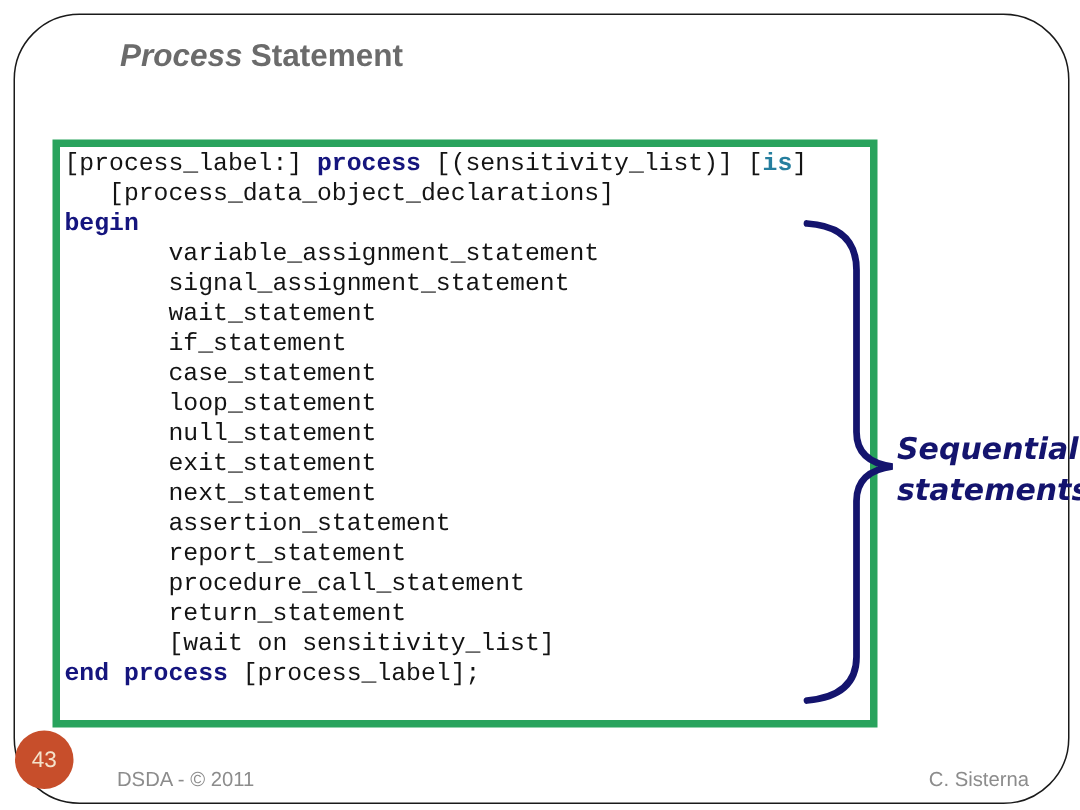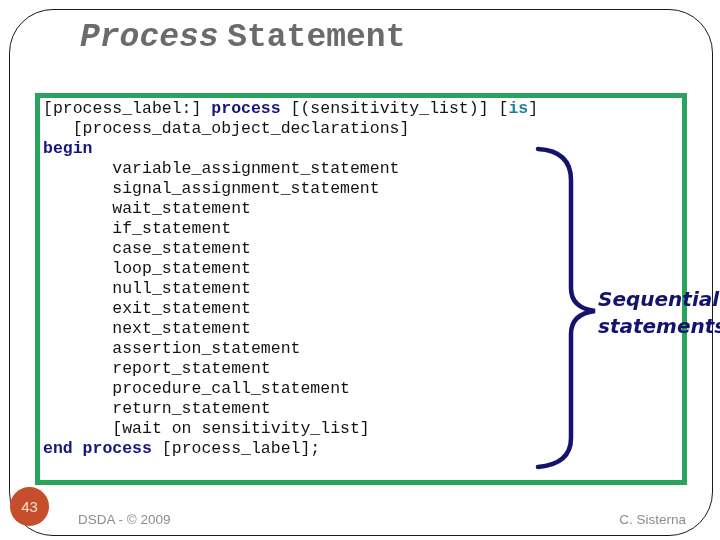--- a/index.html
+++ b/index.html
@@ -15,32 +15,31 @@
     left:9px;top:9px;
     width:704px;height:527px;
     border:1.5px solid #1a1a1a;
     border-radius:44px;
     box-sizing:border-box;
     background:#ffffff;
   }
   .title{
     position:absolute;
     left:80px;top:21px;
-    font-size:33px;
+    font-size:21px;
     line-height:34px;
     font-weight:bold;
     color:var(--title-gray);
     white-space:nowrap;
-    font-family:Liberation Mono, monospace;
   }
   .title .word-italic{font-style:italic;margin-right:0.26em;}
   .code-box{
     position:absolute;
     left:35px;top:93px;
-    width:652px;height:392px;
+    width:550px;height:392px;
     box-sizing:border-box;
     border:5px solid var(--box-green);
     background:#ffffff;
   }
   .code-block{
     position:absolute;
     left:3px;top:1px;
     font-family:"Liberation Mono","DejaVu Sans Mono",monospace;
     font-size:16.5px;
     line-height:20px;
@@ -106,14 +105,14 @@
 <svg class="brace" viewBox="0 0 80 336" xmlns="http://www.w3.org/2000/svg">
   <path d="M 10 8 Q 43 10 43 39 L 43 147 Q 43 167 67 170 Q 43 173 43 193 L 43 297 Q 43 323 10 326" fill="none" stroke="currentColor" stroke-width="4.5" stroke-linecap="round"></path>
 </svg>
 
 <div class="annotation-label">Sequential statements</div>
 
 <div class="page-badge">
   <span>43</span>
 </div>
 
-<div class="footer-left">DSDA - © 2009</div>
+<div class="footer-left">DSDA - © 2011</div>
 <div class="footer-right">C. Sisterna</div>
 
 </body></html>

